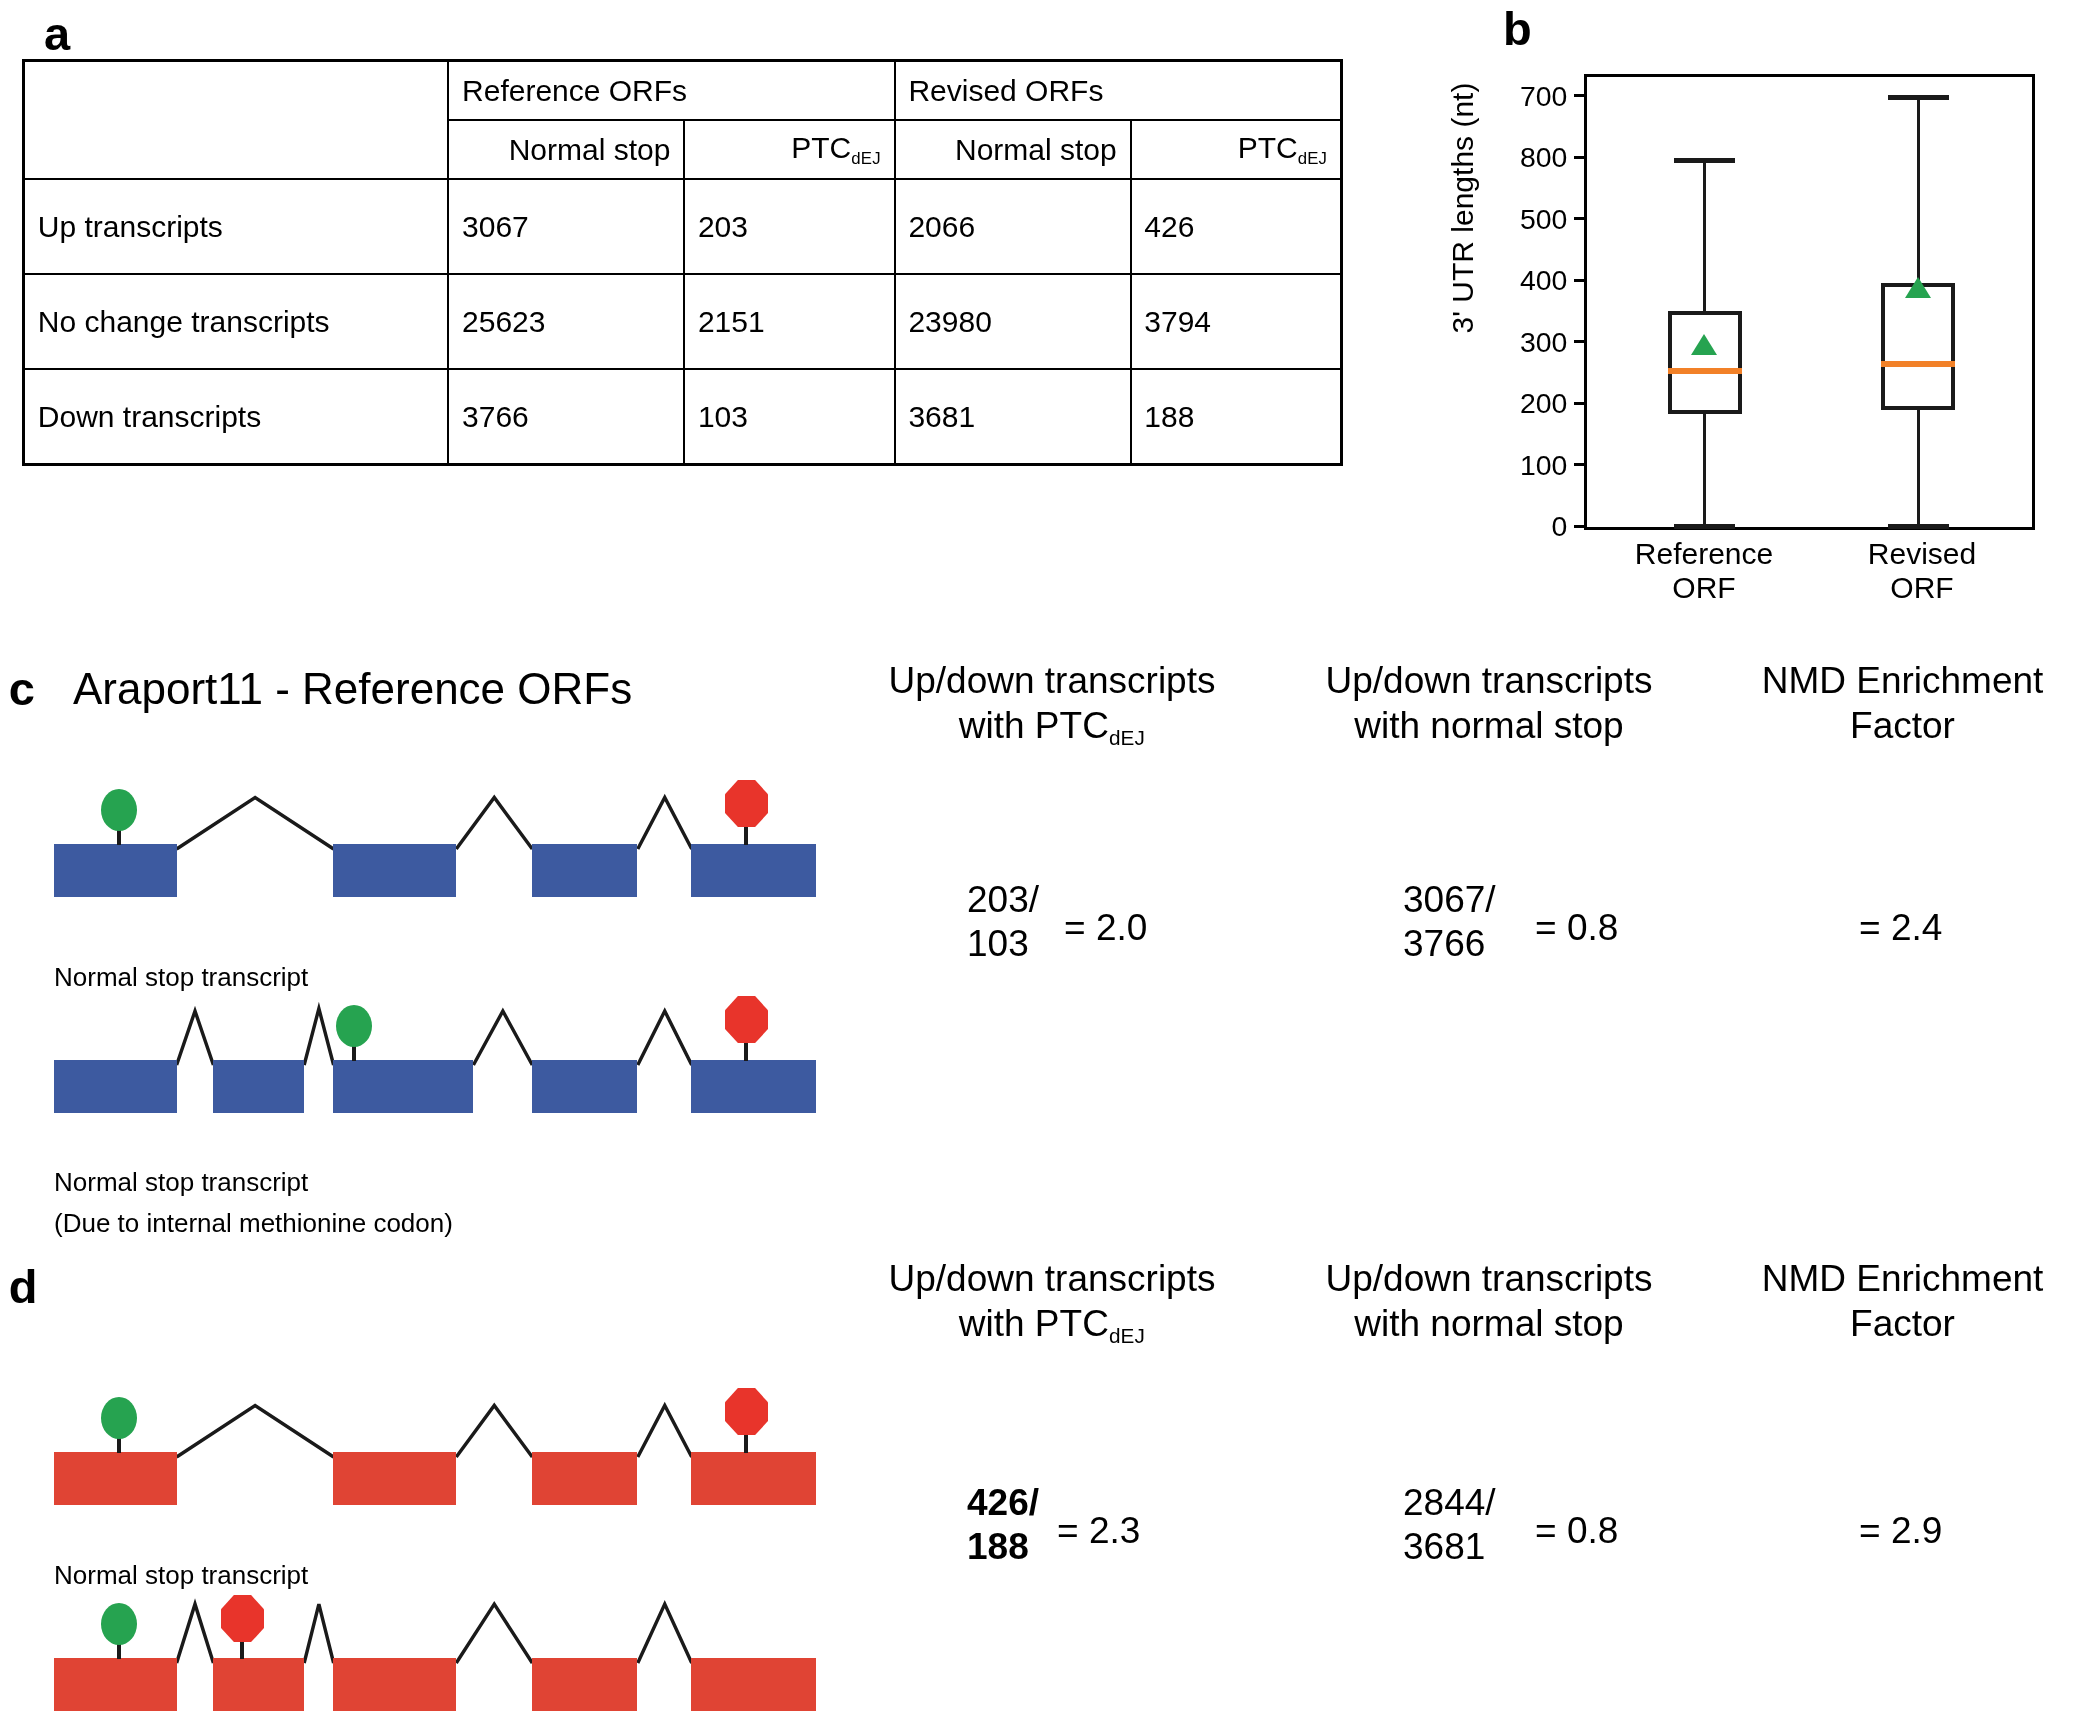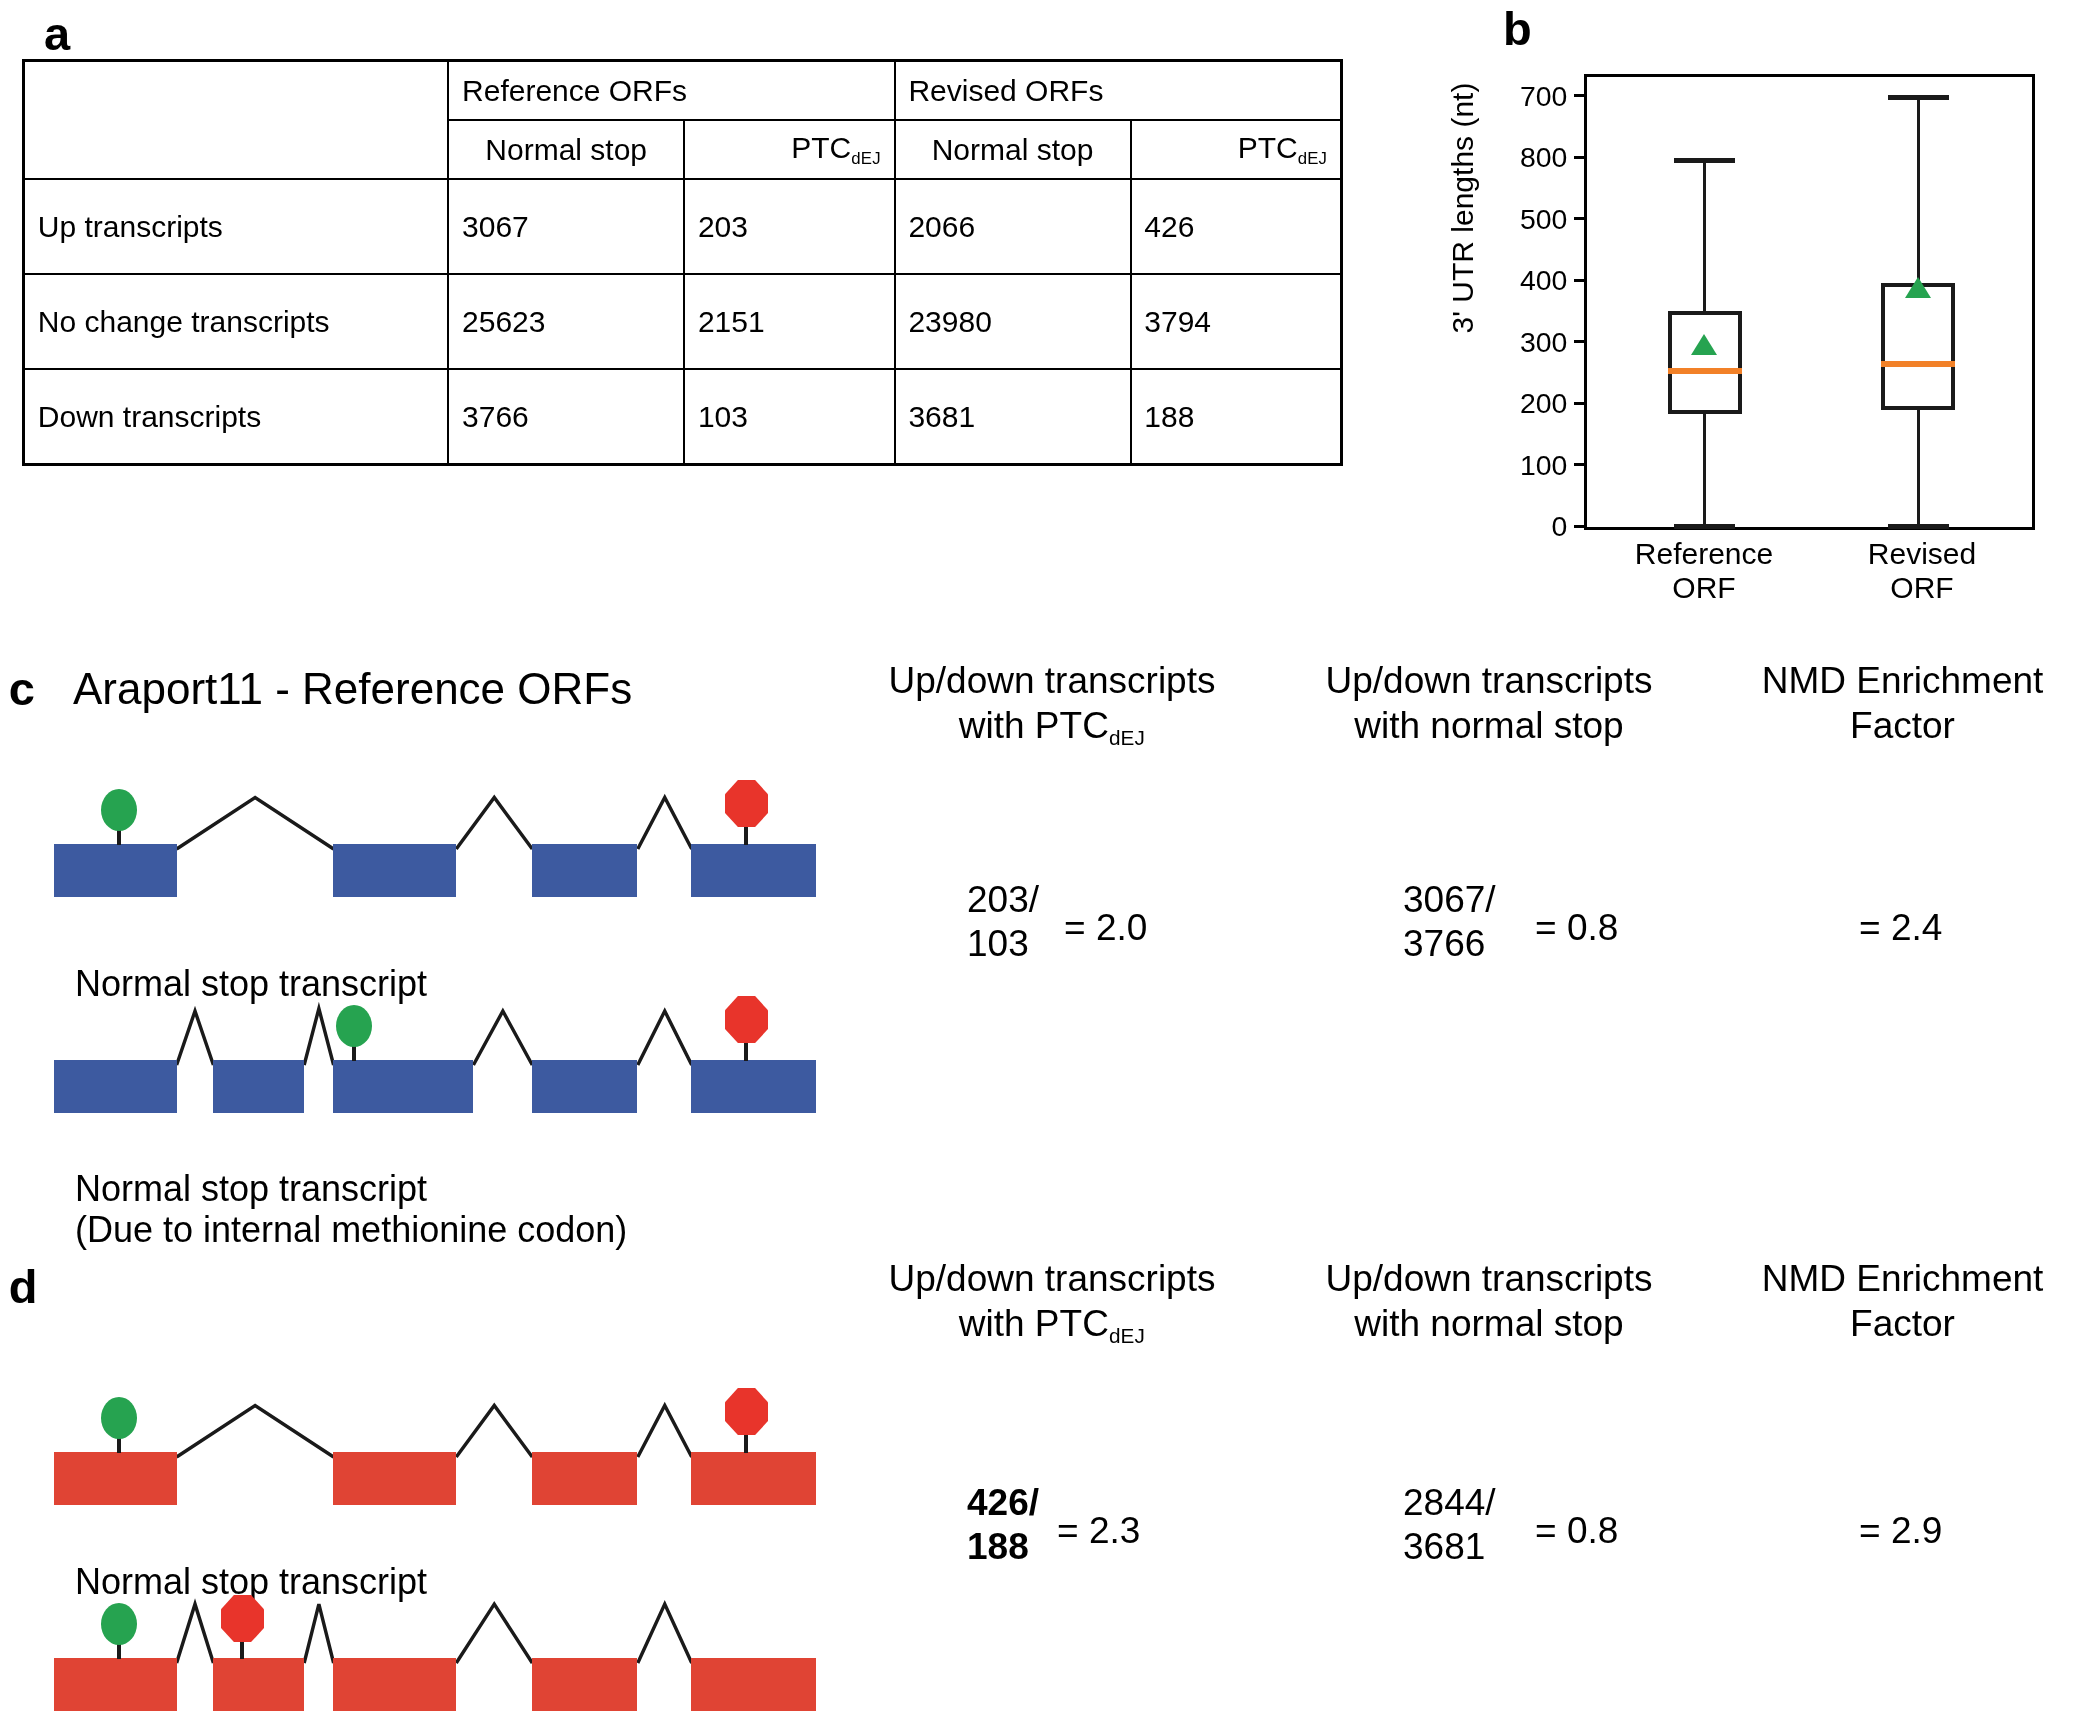--- a/index.html
+++ b/index.html
@@ -27,21 +27,21 @@
     font-weight:normal;
     font-size:30px;
     padding:0 12.8px;
     background:#fff;
   }
   td.corner{border-left:none;border-top:none;}
   th.grp{
     text-align:left;height:57px;font-size:30px;
   }
   th.sub{
-    text-align:center;height:57px;font-size:30px;
+    text-align:right;height:57px;font-size:30px;
   }
   th.sub.right{text-align:right;}
   td.rowlabel{text-align:left;height:93px;font-size:30px;white-space:nowrap;}
   td.num{height:93px;font-size:30px;}
   sub.dej{font-size:0.56em;vertical-align:-0.35em;letter-spacing:0.2px;}
 
   
   #panel-b{position:absolute;left:1407px;top:0px;width:690px;height:638px;}
   #panel-b .panel-letter{left:96px;top:4.9px;}
   .bp-ylabel{
@@ -92,21 +92,21 @@
   .exon{position:absolute;height:53px;}
   .tx svg.introns{position:absolute;left:0;top:0;overflow:visible;}
   .marker-stem{position:absolute;width:4.4px;background:#1a1a1a;}
   .start-dot{
     position:absolute;width:36px;height:42px;border-radius:50%;background:#26A350;
   }
   .stop-oct{
     position:absolute;width:43px;height:47px;background:#E8342B;
     clip-path:polygon(30% 0%,70% 0%,100% 30%,100% 70%,70% 100%,30% 100%,0% 70%,0% 30%);
   }
-  .tx-caption{position:absolute;font-size:36px;line-height:1.2;white-space:nowrap;margin-left:21px;}
+  .tx-caption{position:absolute;font-size:26px;line-height:1.2;white-space:nowrap;}
 </style>
 </head>
 <body>
 
 <div id="panel-a">
   <div class="panel-letter">a</div>
 
   <table class="stat-table">
     <tbody>
         <tr>

